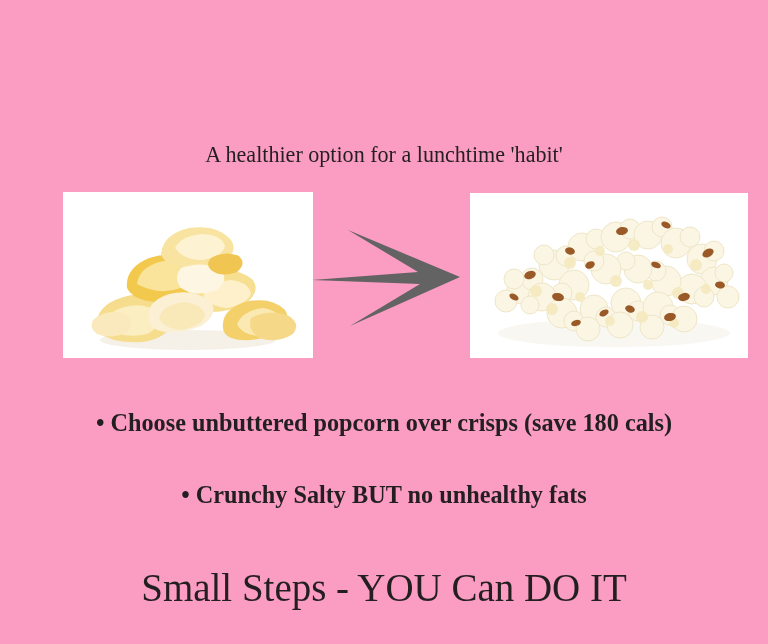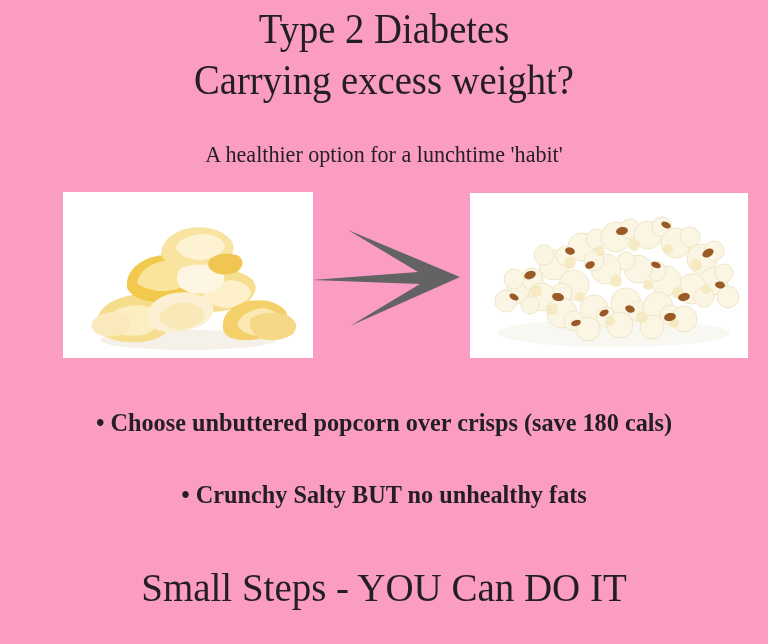--- a/index.html
+++ b/index.html
@@ -132,24 +132,20 @@
     font-size: 41px;
     line-height: 50px;
     transform: scaleX(0.95);
   }
 </style>
 </head>
 <body>
 
 <div class="poster">
 
-  <div class="title-block">
-    <span class="title-line title-line-1">Type 2 Diabetes</span>
-    <span class="title-line title-line-2">Carrying excess weight?</span>
-  </div>
 
   <div class="subtitle">A healthier option for a lunchtime 'habit'</div>
 
   <div class="photo photo-crisps">
     <svg viewBox="0 0 250 166" preserveAspectRatio="none">
       <rect x="0" y="0" width="250" height="166" fill="#ffffff"></rect>
       <g>
         <ellipse cx="125" cy="148" rx="88" ry="10" fill="#f3ede2" opacity="0.8"></ellipse>
         <path d="M34 140 Q30 118 52 108 Q74 98 96 106 Q112 112 110 128 Q106 146 80 150 Q50 152 34 140 Z" fill="#f6dd8e"></path>
         <path d="M40 134 Q44 118 66 114 Q86 111 96 122 Q100 134 84 142 Q60 148 40 134 Z" fill="#fbeec0"></path>

